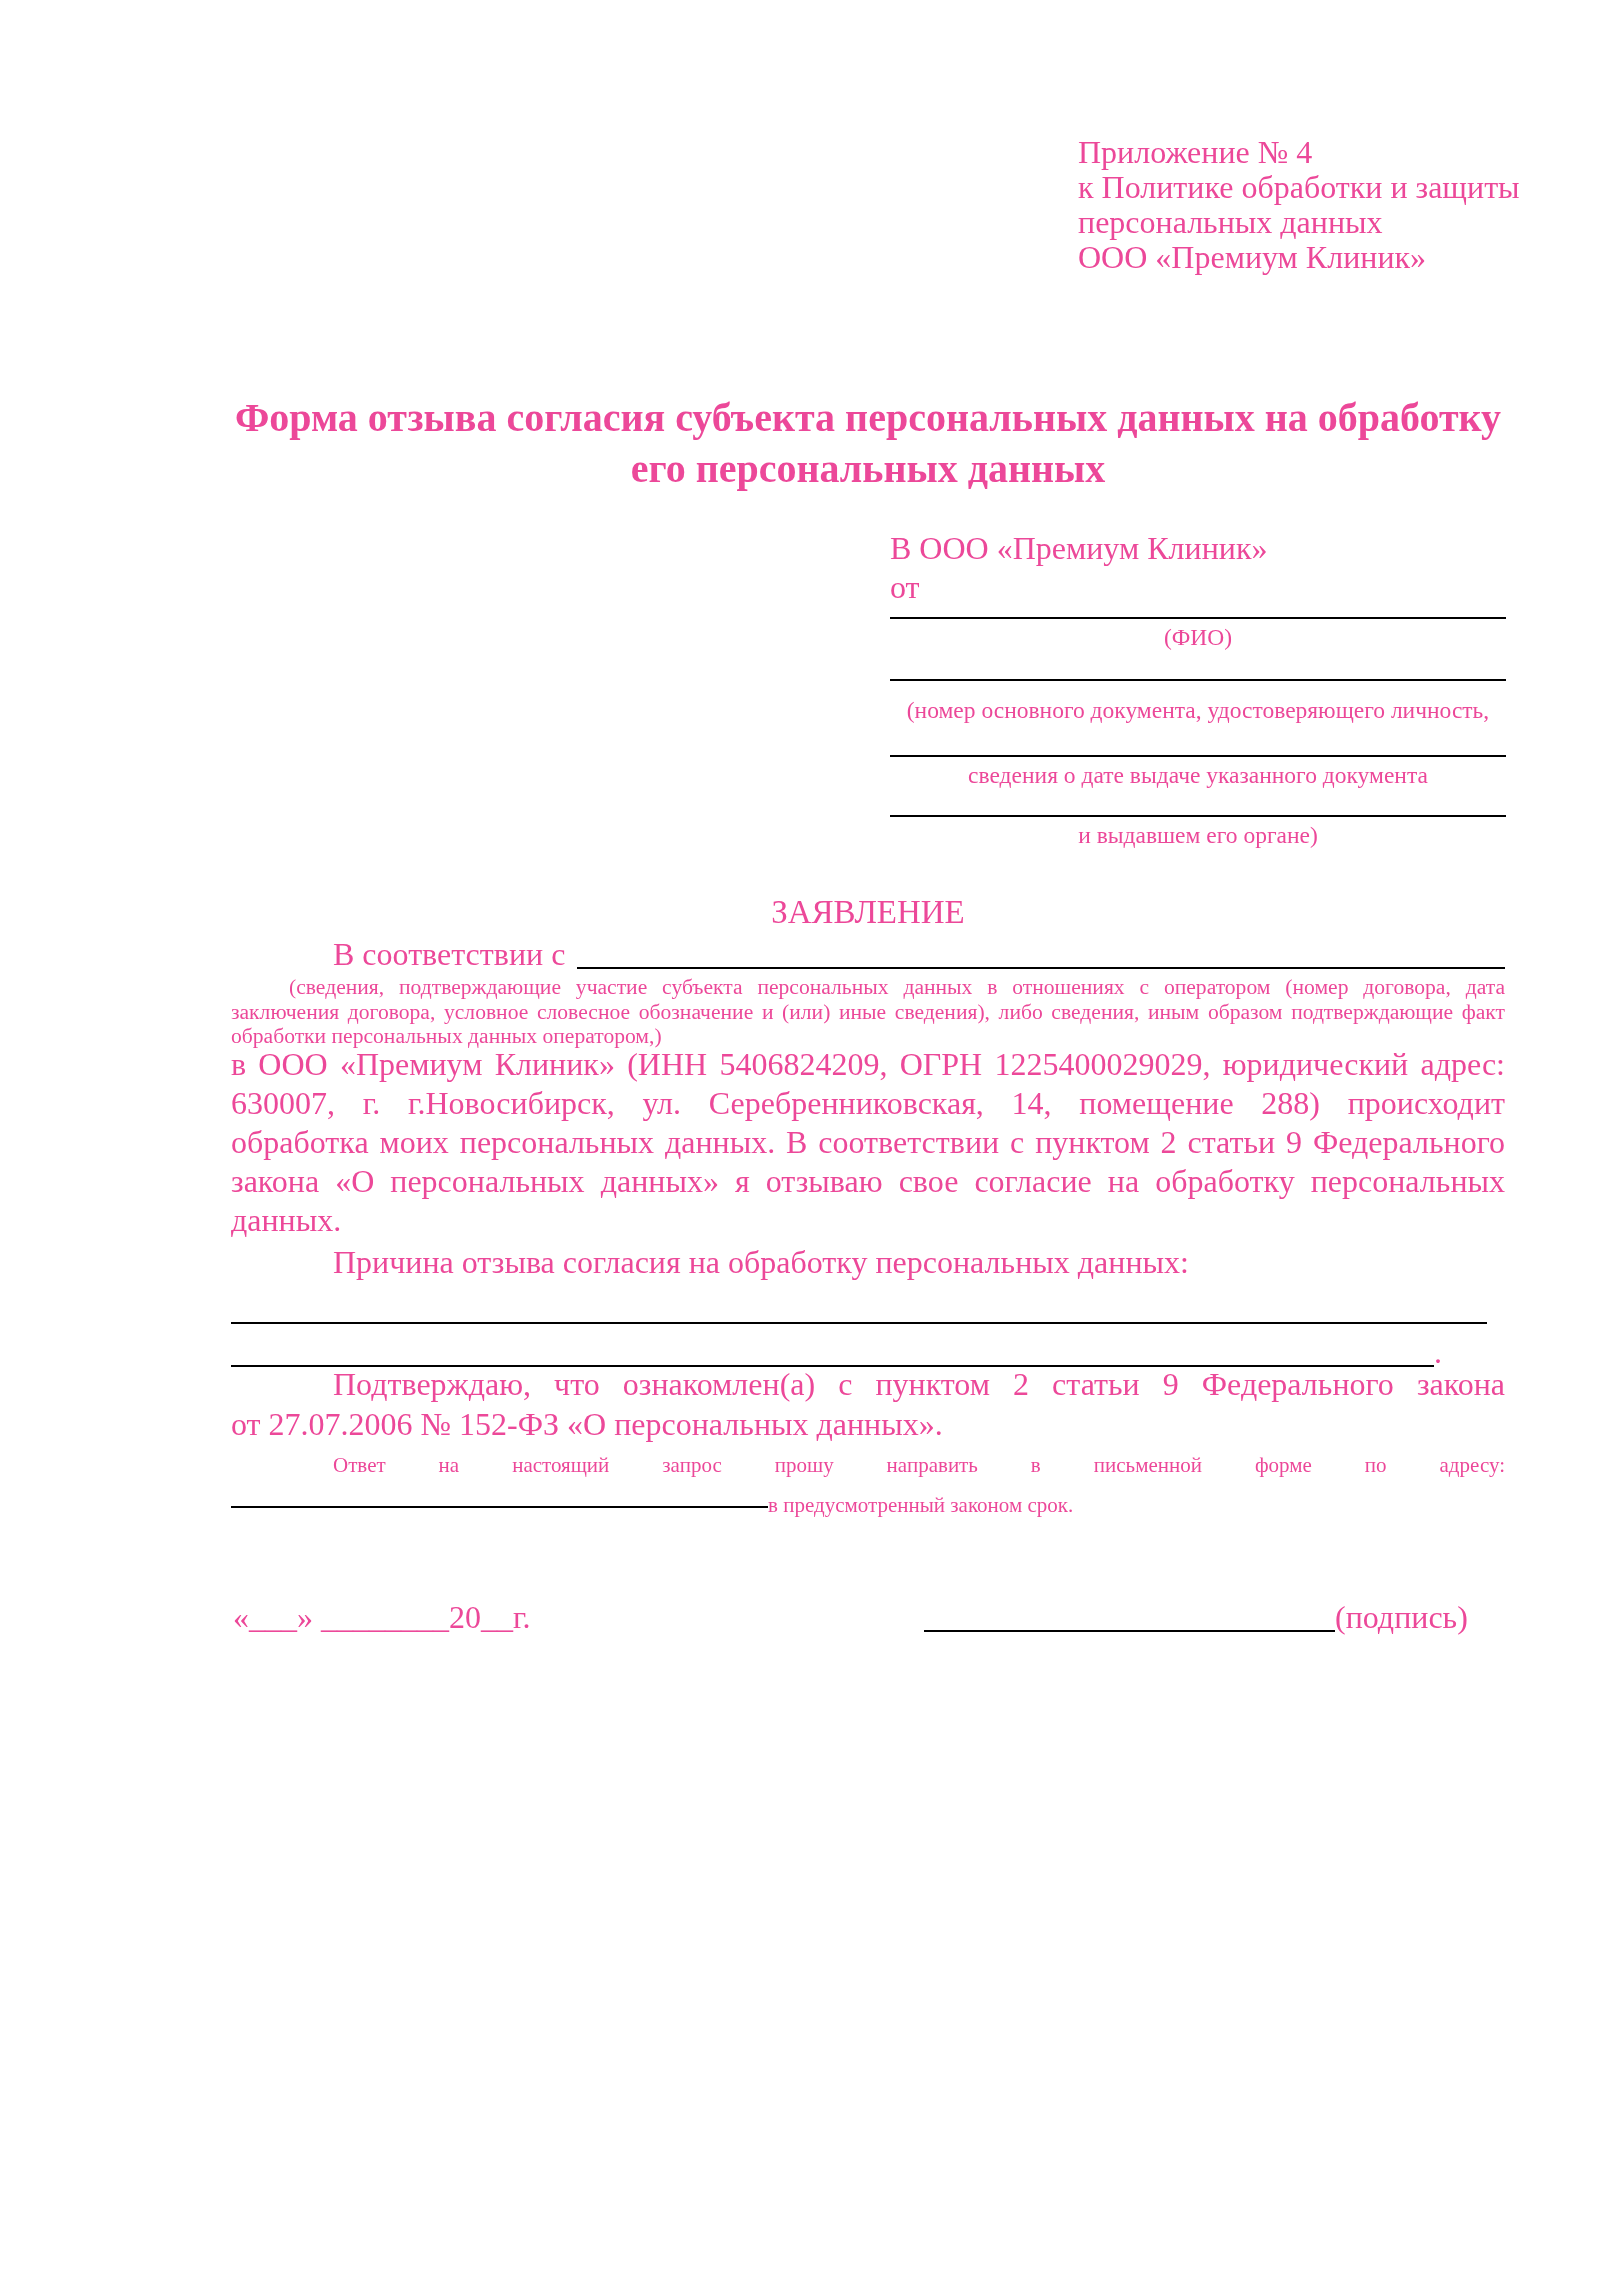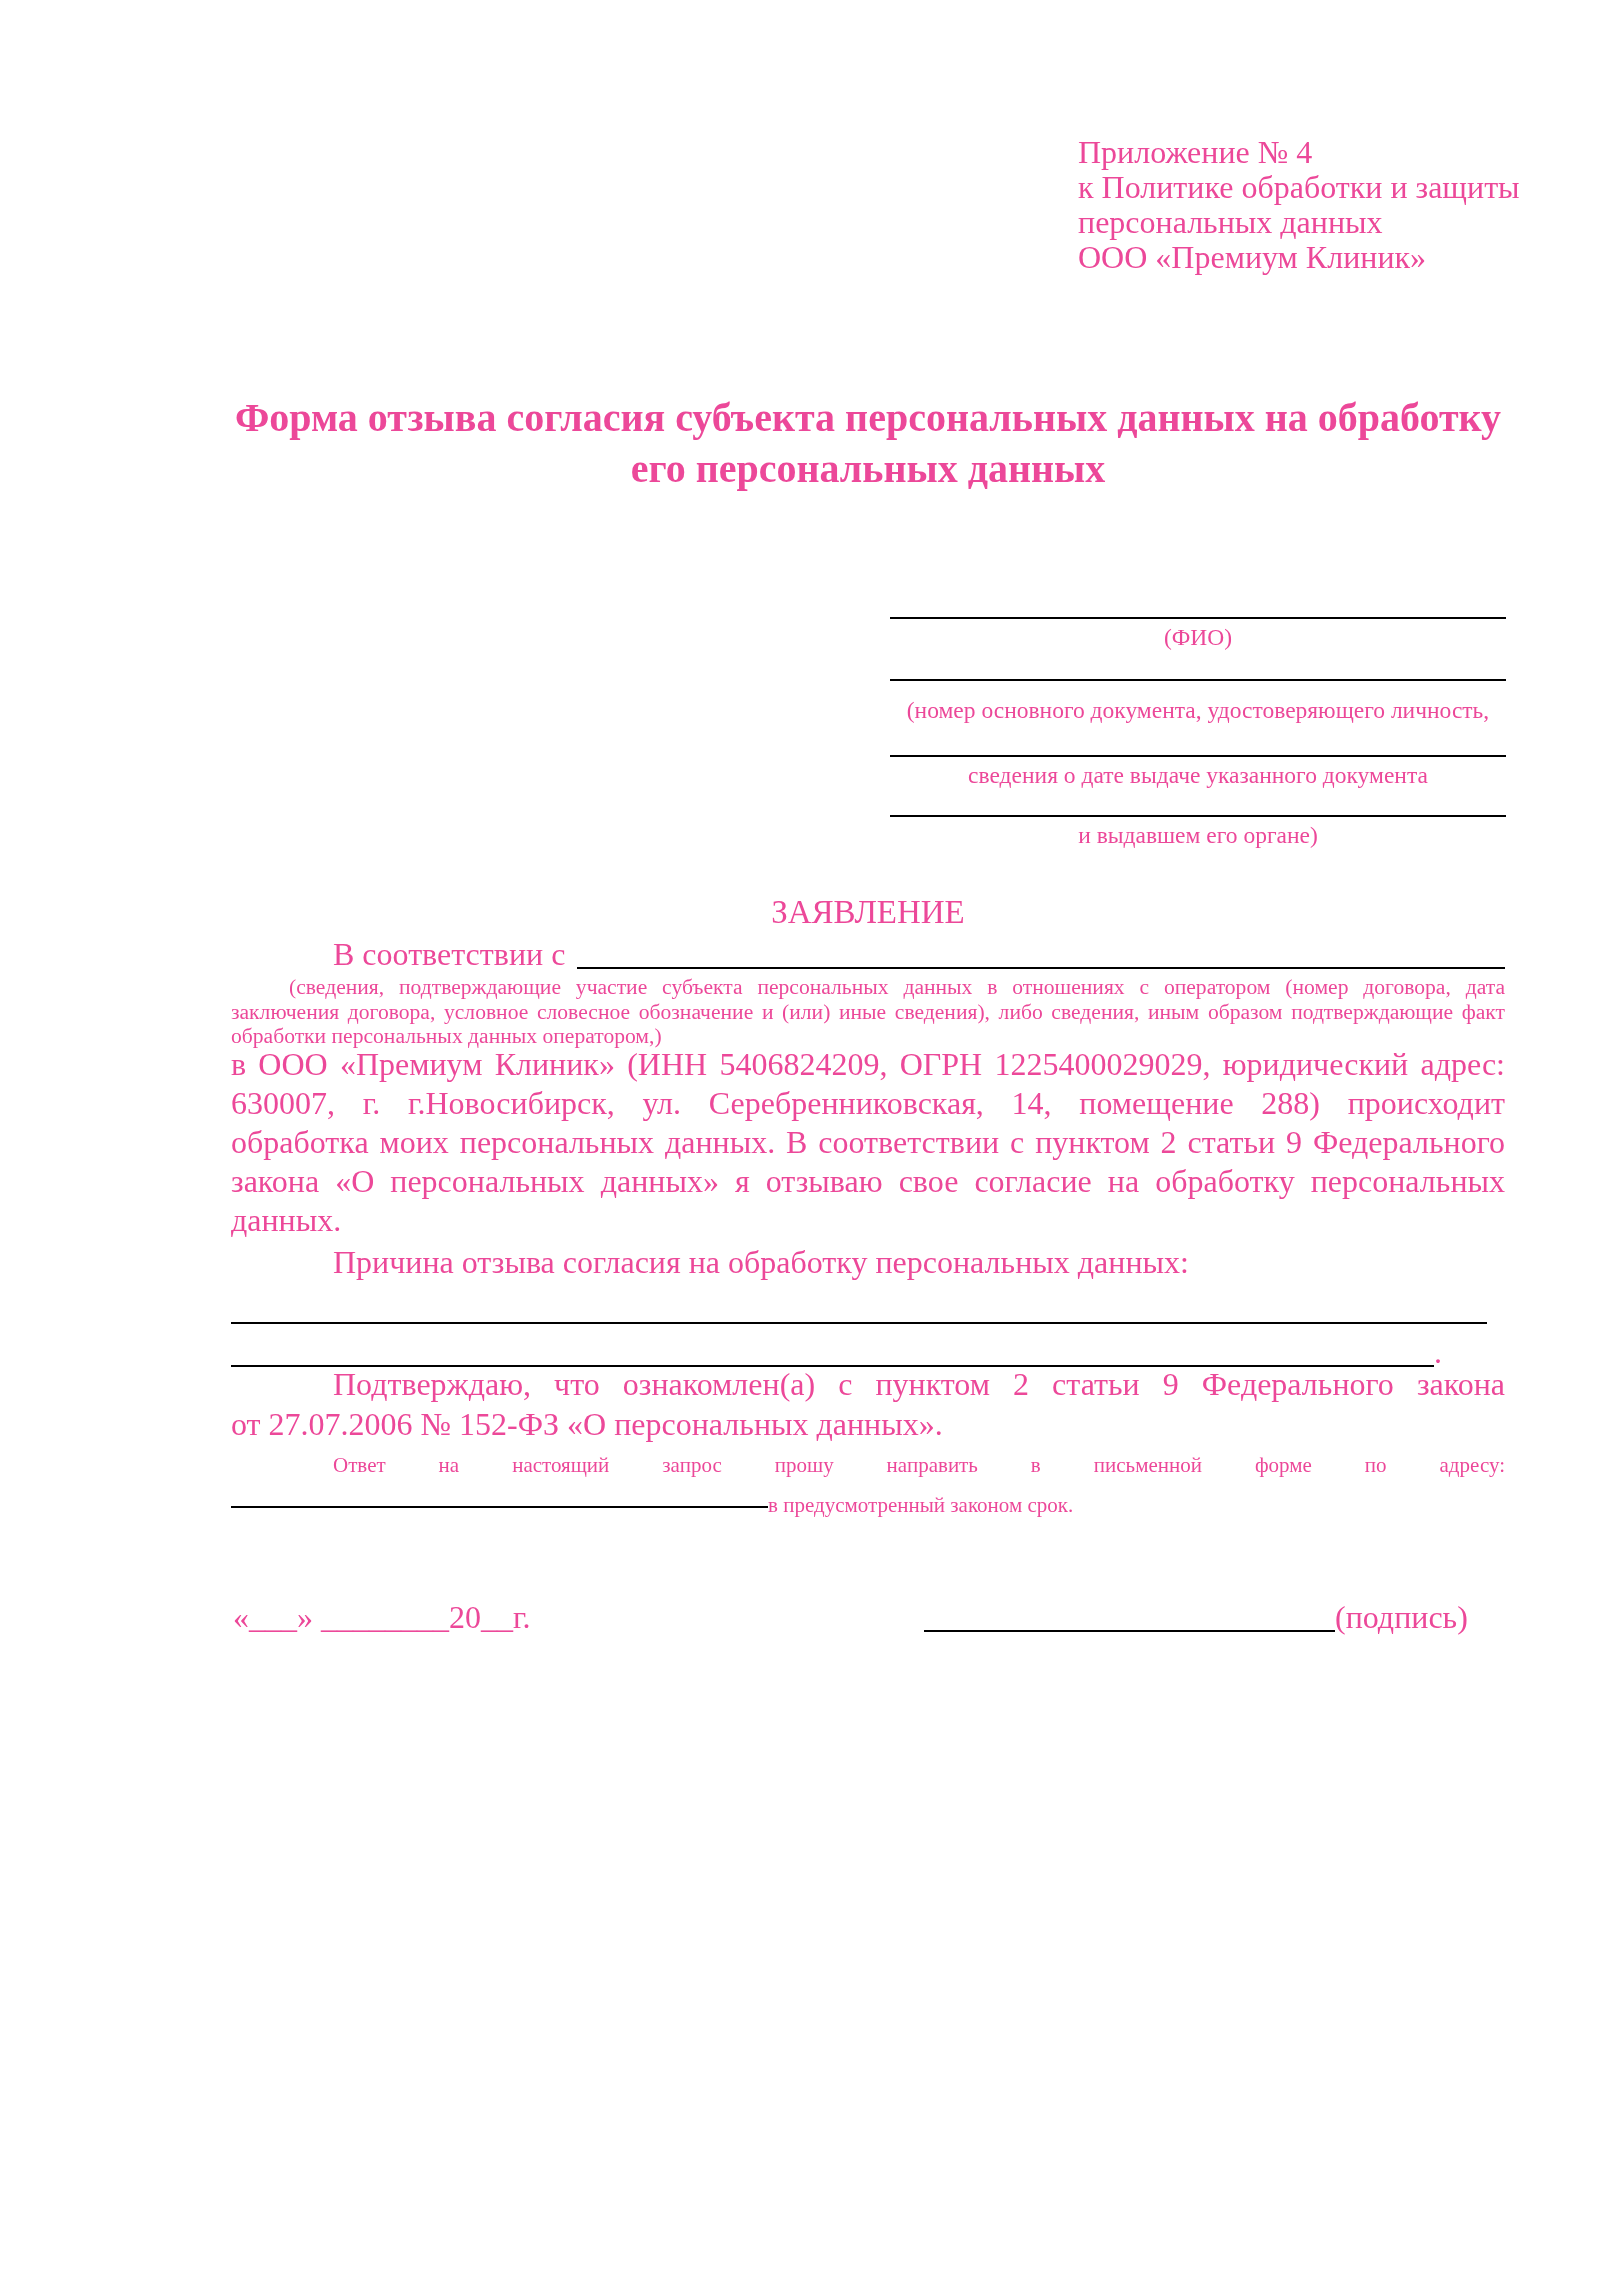--- a/index.html
+++ b/index.html
@@ -50,20 +50,24 @@
     <div>к Политике обработки и защиты</div>
     <div>персональных данных</div>
     <div>ООО «Премиум Клиник»</div>
   </div>
 
   <div class="abs doc-title">
     <div>Форма отзыва согласия субъекта персональных данных на обработку</div>
     <div>его персональных данных</div>
   </div>
 
+  <div class="abs addressee">
+    <div>В ООО «Премиум Клиник»</div>
+    <div>от</div>
+  </div>
 
   <div class="abs fline" style="left:890px;top:617px;width:616px;"></div>
   <div class="abs fcap" style="top:625px;">(ФИО)</div>
 
   <div class="abs fline" style="left:890px;top:679px;width:616px;"></div>
   <div class="abs fcap" style="top:686px;margin-top:12px;">(номер основного документа, удостоверяющего личность,</div>
 
   <div class="abs fline" style="left:890px;top:755px;width:616px;"></div>
   <div class="abs fcap" style="top:763px;">сведения о дате выдаче указанного документа</div>
 

